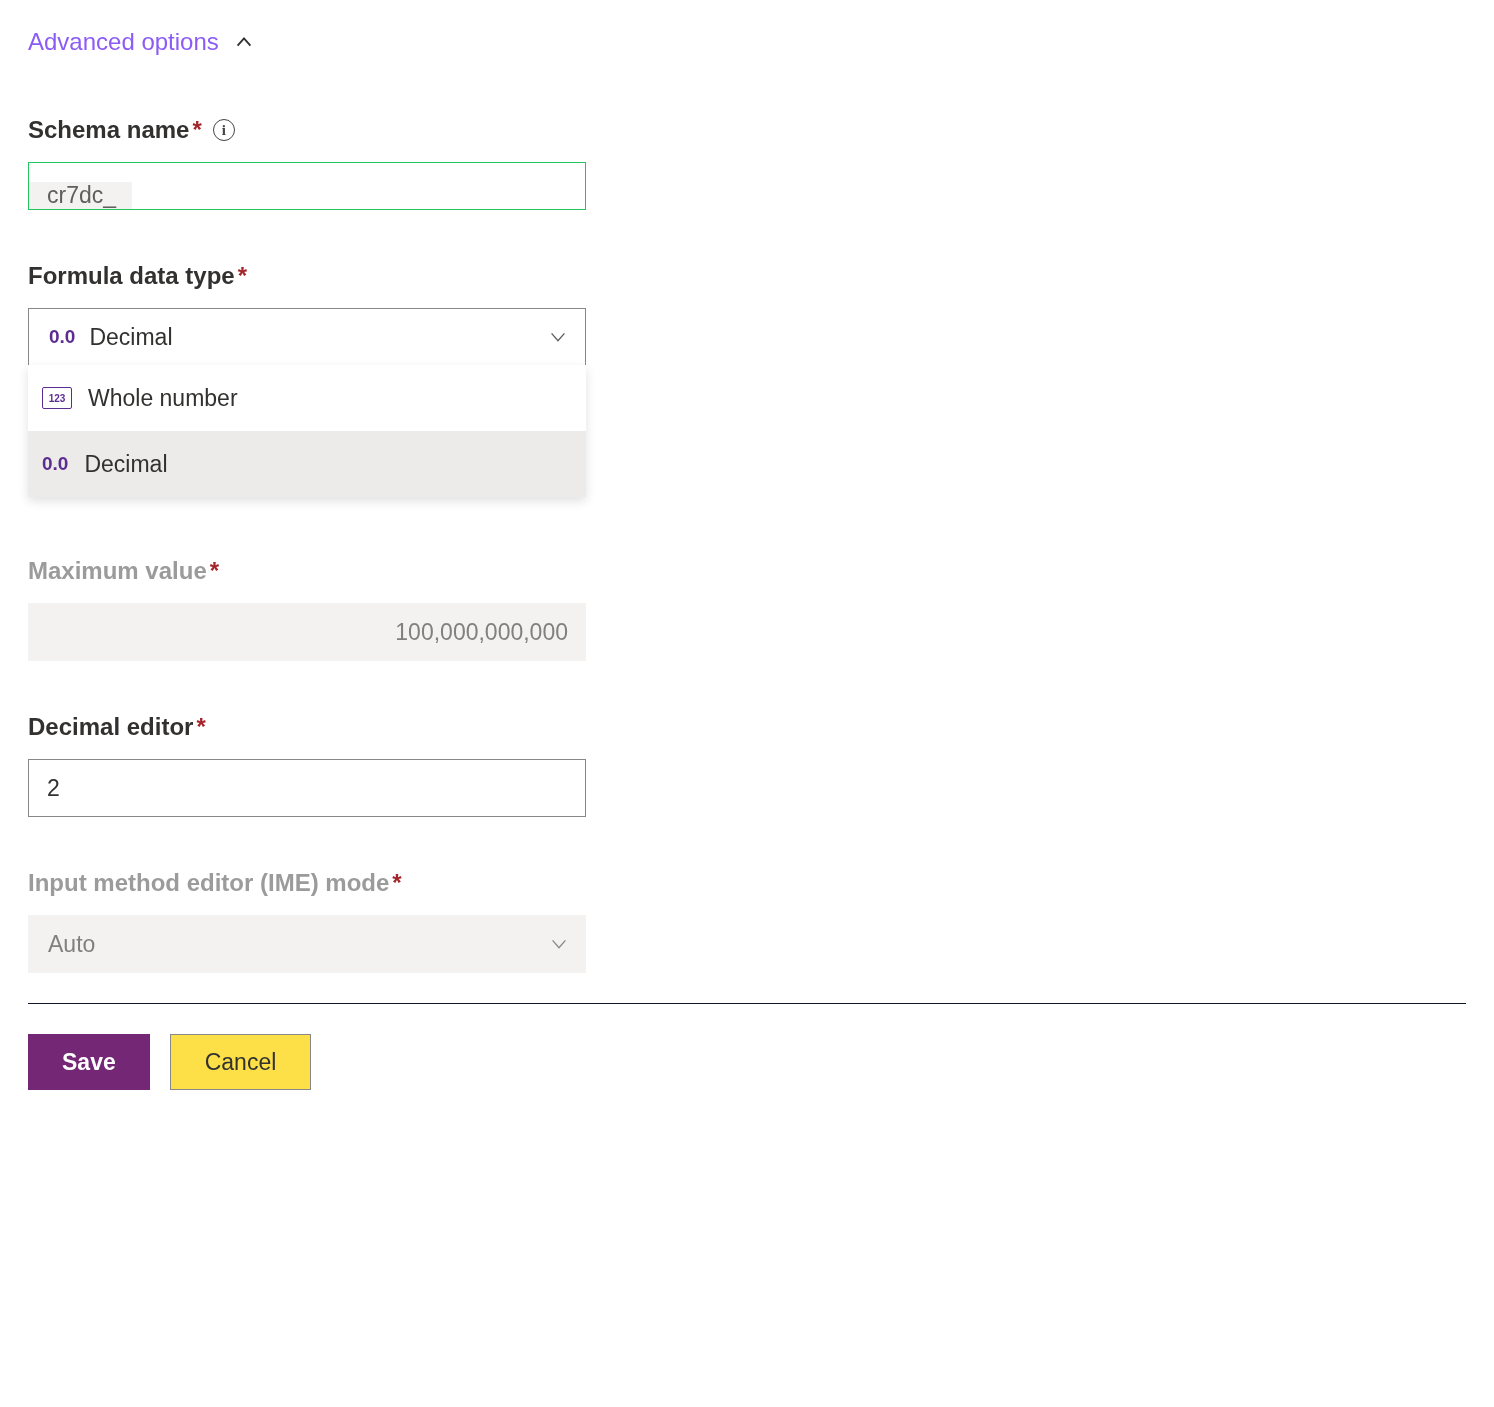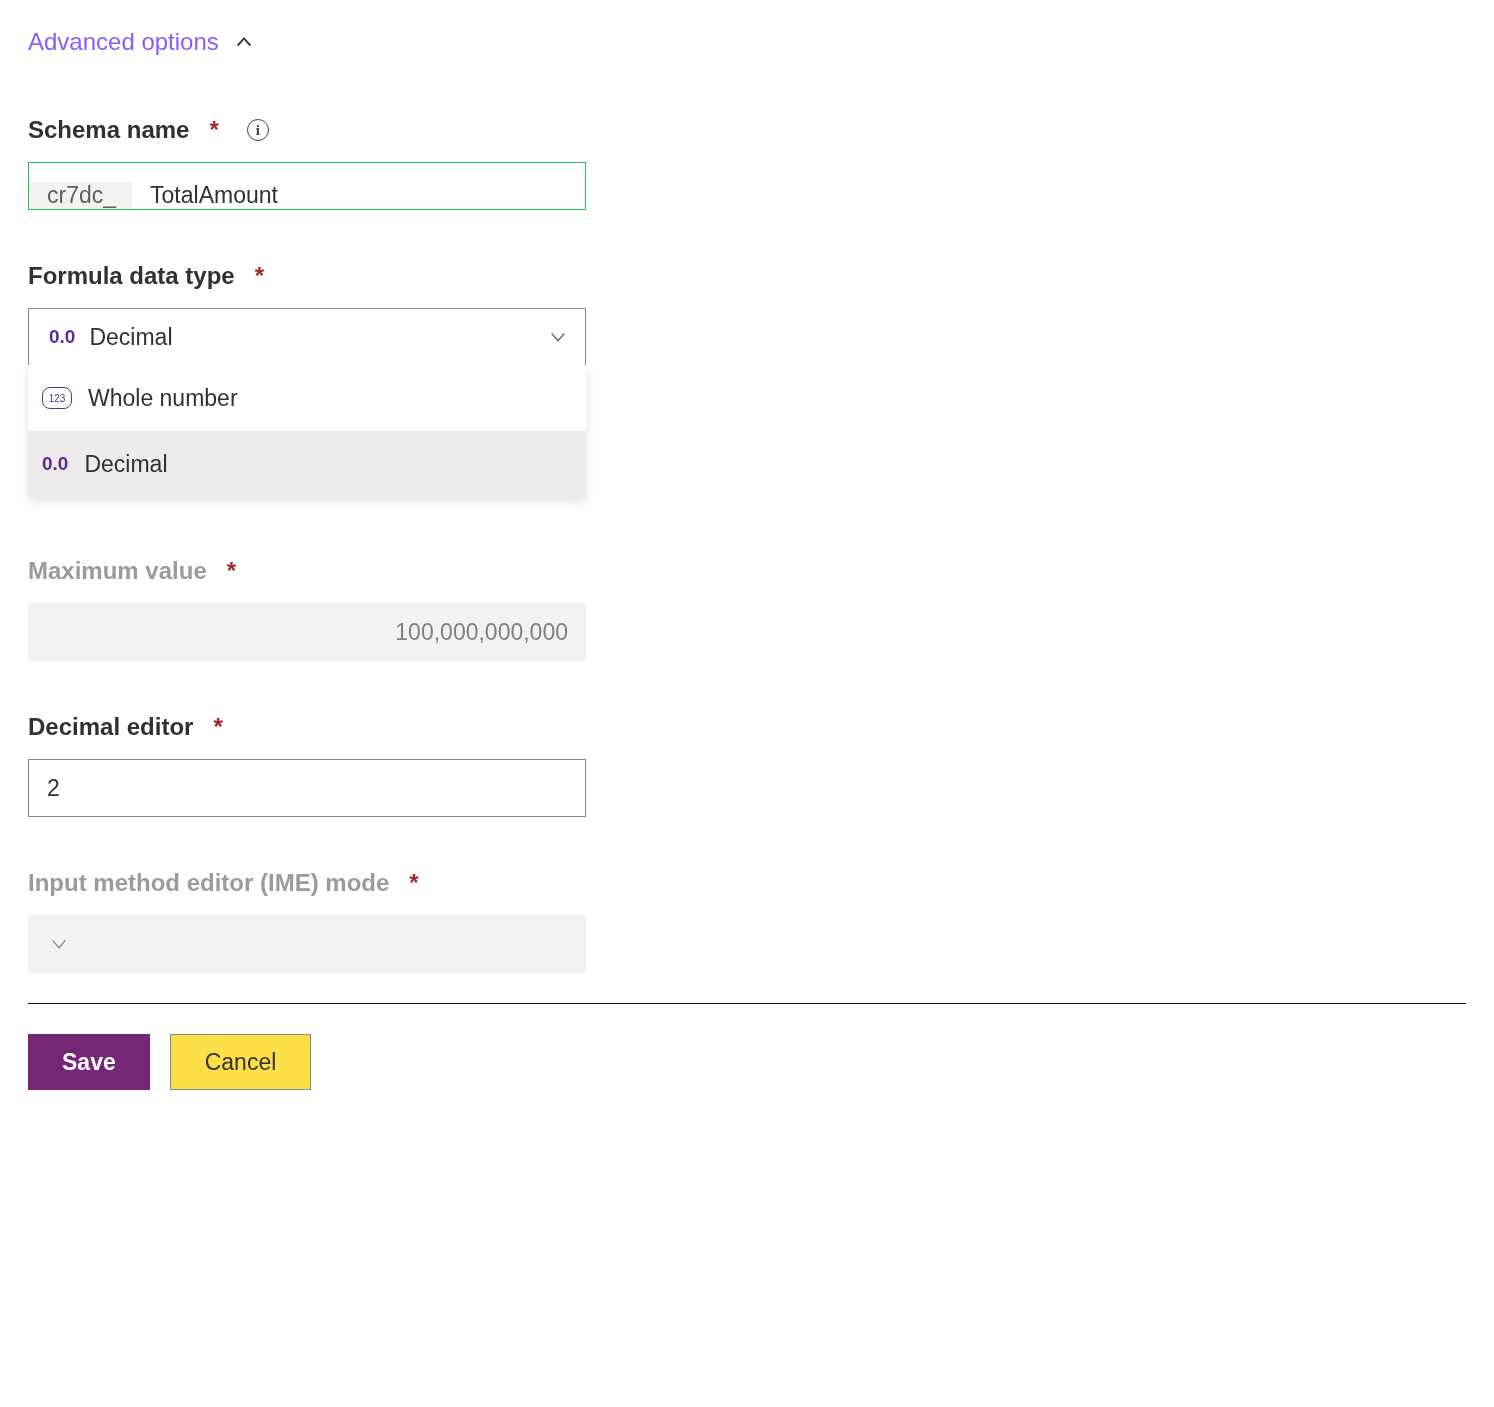--- a/index.html
+++ b/index.html
@@ -20,21 +20,21 @@
       cursor: pointer;
       margin-bottom: 60px;
     }
     .chevron-up-icon svg { width: 22px; height: 22px; display: block; }
 
     .field-group { margin-bottom: 52px; max-width: 560px; }
 
     .field-label {
       display: flex;
       align-items: center;
-      gap: 20px;
+      gap: 3px;
       font-size: 24px;
       font-weight: 600;
       color: #323130;
       margin-bottom: 18px;
     }
     .field-label.disabled { color: #9b9b9b; }
     .required { color: #a4262c; font-weight: 600; }
     .info-icon {
       display: inline-flex;
       align-items: center;
@@ -103,24 +103,24 @@
       font-family: "Segoe UI", sans-serif;
       font-size: 19px;
       font-weight: 600;
     }
     .whole-number-icon {
       display: inline-flex;
       align-items: center;
       justify-content: center;
       width: 30px; height: 22px;
       border: 1.5px solid #5c2d91;
-      border-radius: 8px;
+      border-radius: 2px;
       color: #5c2d91;
       font-size: 10px;
-      font-weight: 400;
+      font-weight: 700;
     }
 
     .dropdown-list {
       width: 558px;
       box-shadow: 0 4px 10px rgba(0,0,0,0.12);
       background: #ffffff;
       margin-top: -1px;
     }
     .dropdown-item {
       height: 66px;
@@ -195,21 +195,20 @@
 
 
 <div class="field-group">
   <div class="field-label">
     <span>Schema name</span>
     <span class="required">*</span>
     <span class="info-icon">i</span>
   </div>
   <div class="schema-input-wrap">
     <div class="schema-prefix">cr7dc_</div>
-    <input class="schema-input" type="text" value="TotalAmount" style="">
   </div>
 </div>
 
 
 <div class="field-group" style="margin-bottom: 0;">
   <div class="field-label">
     <span>Formula data type</span>
     <span class="required">*</span>
   </div>
   <div class="select-box">
@@ -254,20 +253,21 @@
   <input class="text-input" type="text" value="2" style="">
 </div>
 
 
 <div class="field-group" style="margin-bottom: 30px;">
   <div class="field-label disabled">
     <span>Input method editor (IME) mode</span>
     <span class="required">*</span>
   </div>
   <div class="select-box disabled">
+    <span class="select-value">Auto</span>
     <span class="chevron-down-icon">
       <svg viewBox="0 0 24 24" fill="none" stroke="#888" stroke-width="1.5">
           <polyline points="5,8 12,16 19,8"></polyline>
         </svg>
     </span>
   </div>
 </div>
 
 
 <div class="footer">

